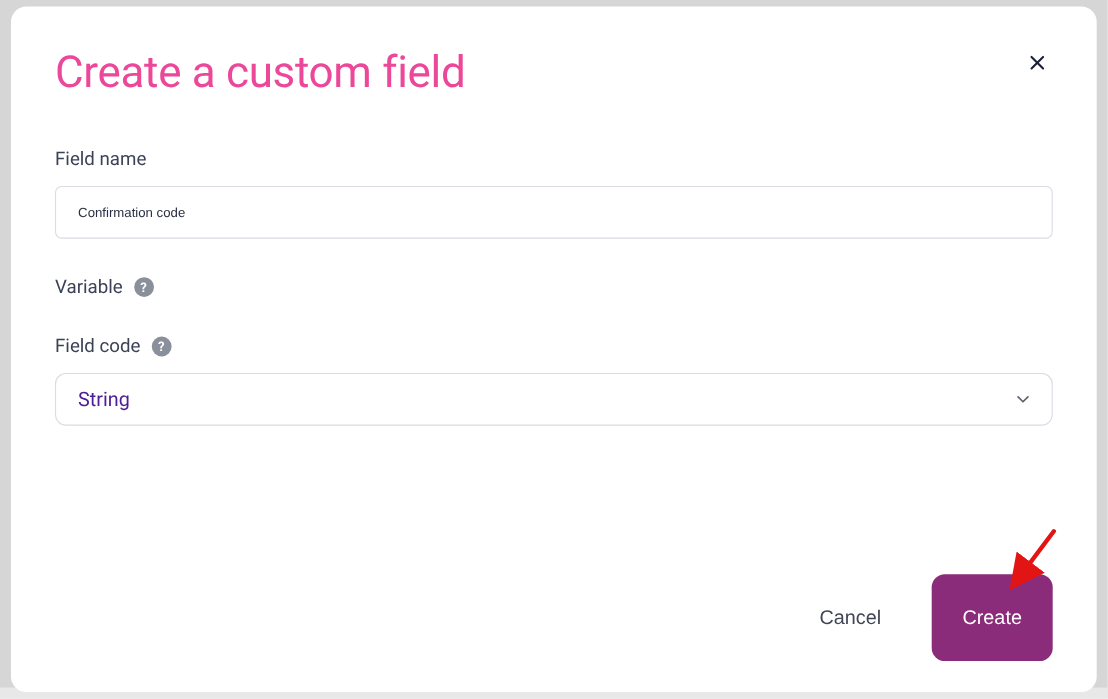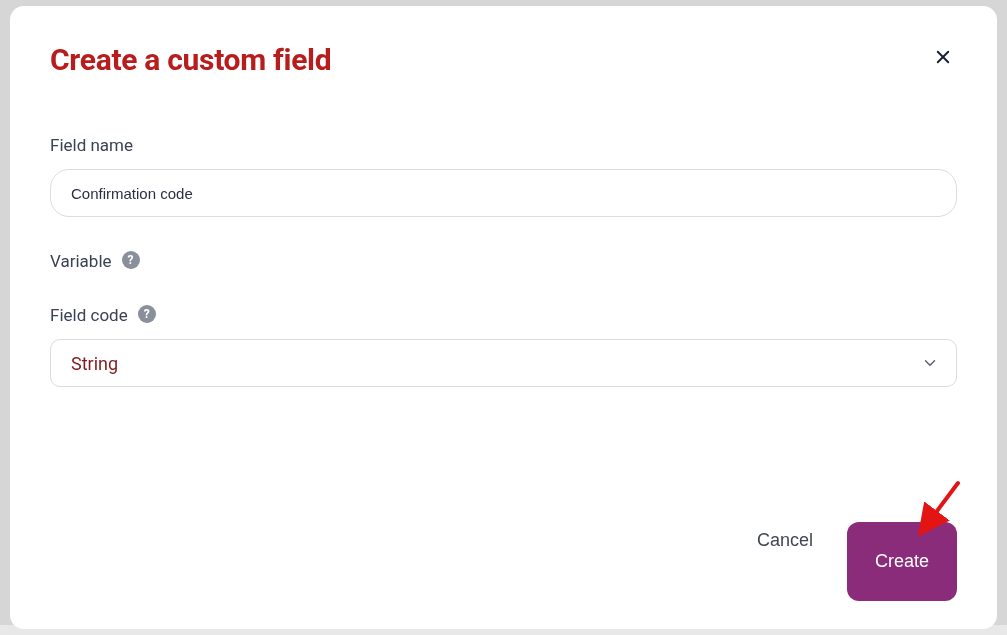--- a/index.html
+++ b/index.html
@@ -22,45 +22,45 @@
       padding: 36px 40px 28px 40px;
       display: flex;
       flex-direction: column;
     }
     .modal-header {
       display: flex;
       justify-content: space-between;
       align-items: flex-start;
     }
     .modal-title {
-      font-size: 30px;
-      font-weight: 700;
-      color: #b91c1c;
+      font-size: 40px;
+      font-weight: 400;
+      color: #ec4899;
       letter-spacing: -0.3px;
     }
     .close-btn {
       width: 28px;
       height: 28px;
       border: none;
       background: transparent;
       cursor: pointer;
       display: flex;
       align-items: center;
       justify-content: center;
       margin-top: 2px;
     }
     .close-btn svg { width: 18px; height: 18px; stroke: #1a1f36; }
 
     .form { margin-top: 46px; flex: 1; }
     .field { margin-bottom: 34px; }
     .label-row {
       display: flex;
+      align-items: center;
       gap: 10px;
       margin-bottom: 14px;
-      margin-top: 12px;
     }
     .label {
       font-size: 17px;
       color: #3b4256;
     }
     .help-icon {
       width: 18px; height: 18px;
       border-radius: 50%;
       background: #8a8f9c;
       color: #fff;
@@ -68,59 +68,59 @@
       align-items: center;
       justify-content: center;
       font-size: 12px;
       font-weight: 700;
       cursor: pointer;
     }
     .text-input {
       width: 100%;
       height: 48px;
       border: 1px solid #d9dce3;
-      border-radius: 19px;
+      border-radius: 6px;
       background: #fff;
       padding: 0 20px;
-      font-size: 15px;
+      font-size: 12px;
       color: #2a2f45;
       outline: none;
     }
     .select-wrap {
       position: relative;
       width: 100%;
     }
     .select {
       width: 100%;
       height: 48px;
       border: 1px solid #d9dce3;
       border-radius: 10px;
       background: #fff;
       padding: 0 46px 0 20px;
       font-size: 18px;
-      color: #7f1d1d;
+      color: #4c1d95;
       display: flex;
       align-items: center;
       cursor: pointer;
     }
     .chevron {
       position: absolute;
       right: 18px;
       top: 50%;
       transform: translateY(-50%);
       width: 18px; height: 18px;
       pointer-events: none;
     }
     .chevron svg { width: 100%; height: 100%; stroke: #5b6172; }
 
     .footer {
       display: flex;
       justify-content: flex-end;
-      align-items: flex-start;
-      gap: 28px;
+      align-items: center;
+      gap: 40px;
       padding-top: 10px;
     }
     .cancel-btn {
       border: none;
       background: transparent;
       color: #414654;
       font-size: 18px;
       cursor: pointer;
       padding: 8px 6px;
     }

